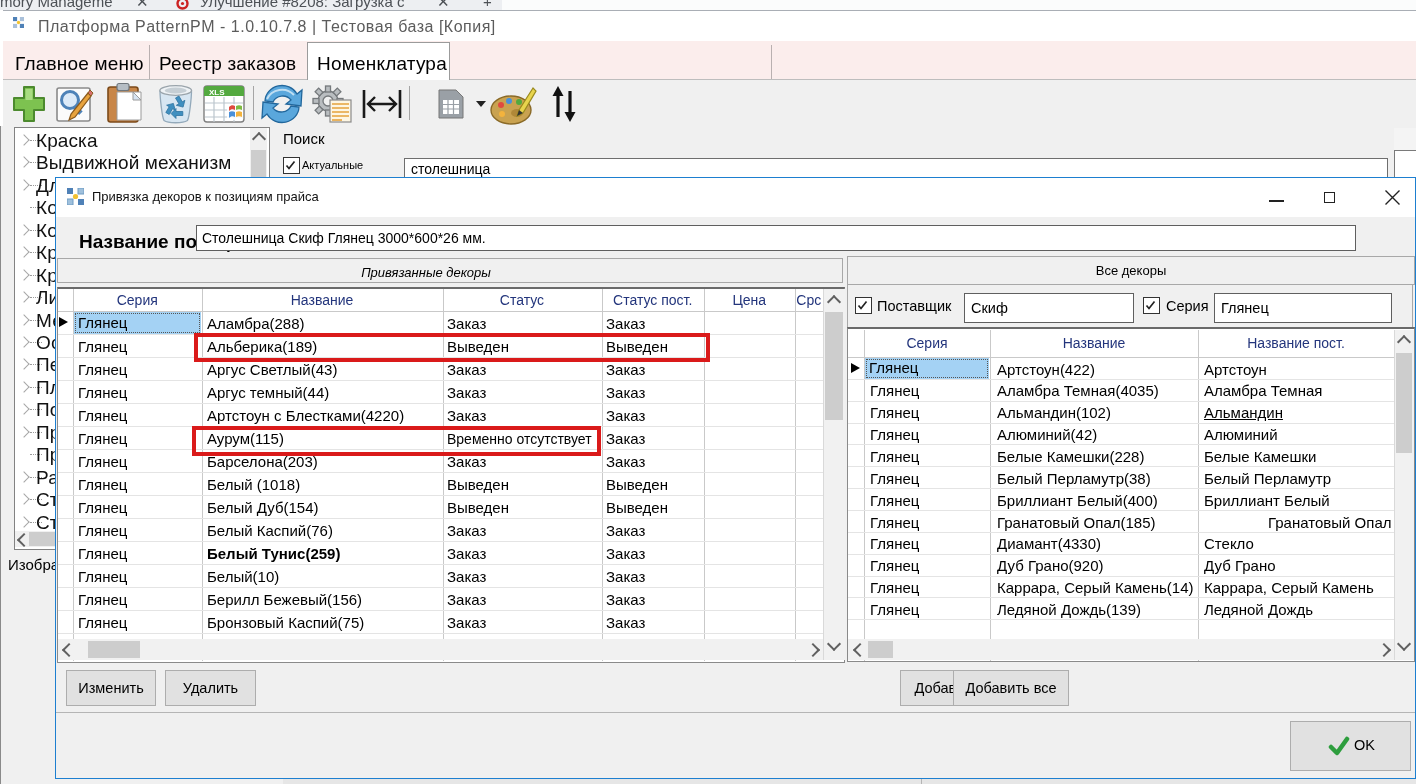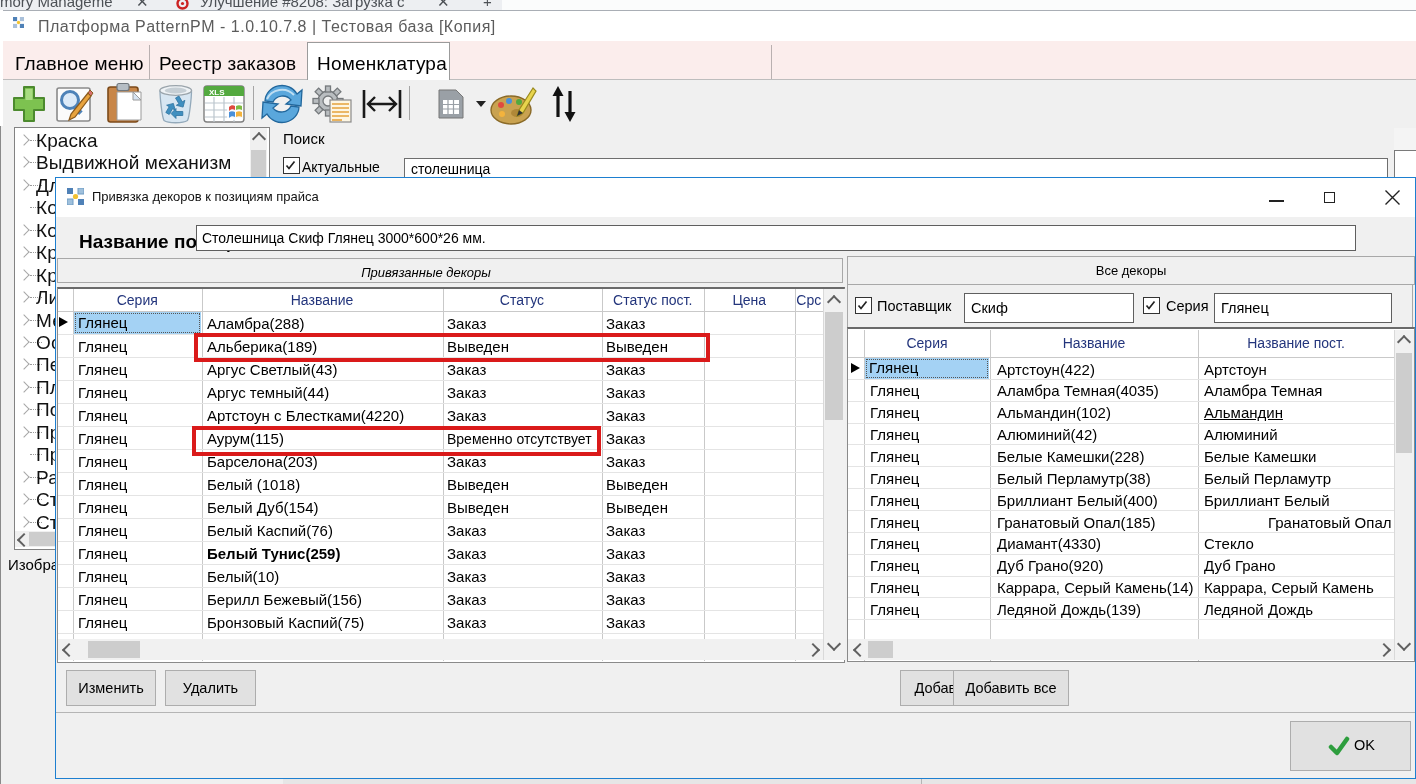--- a/index.html
+++ b/index.html
@@ -272,21 +272,21 @@
       <div class="arr arr-l" style="left:4px;top:4px;"></div>
       <div class="sbthumb" style="position:absolute;left:14px;top:1px;width:29px;height:14px;"></div>
     </div>
 <div class="a nowrap" id="lbl-poisk">Поиск</div>
 <div class="a nowrap" id="lbl-izobr">Изображение</div>
 <div class="cb" style="left:283px;top:157px;">
       <svg width="13" height="13" viewBox="0 0 13 13">
         <path d="M2.5 6.5 L5 9.5 L10.5 2.5" fill="none" stroke="#222" stroke-width="1.7"></path>
       </svg>
     </div>
-<div class="a nowrap" style="left:302px;top:159px;font-size:14px;">Актуальные</div>
+<div class="a nowrap" style="left:302px;top:159px;font-size:11px;">Актуальные</div>
 <div class="a" id="fld-search">столешница</div>
 <div class="a" id="rbox1"></div>
 <div class="a" id="rbox2"></div>
 <div class="a" id="botline"></div>
 <div class="a" id="botband">
       <div style="position:absolute;left:638px;top:0;width:1px;height:5px;background:#b5b5b5;"></div>
     </div>
 
 <div class="a" id="dialog"></div>
 

